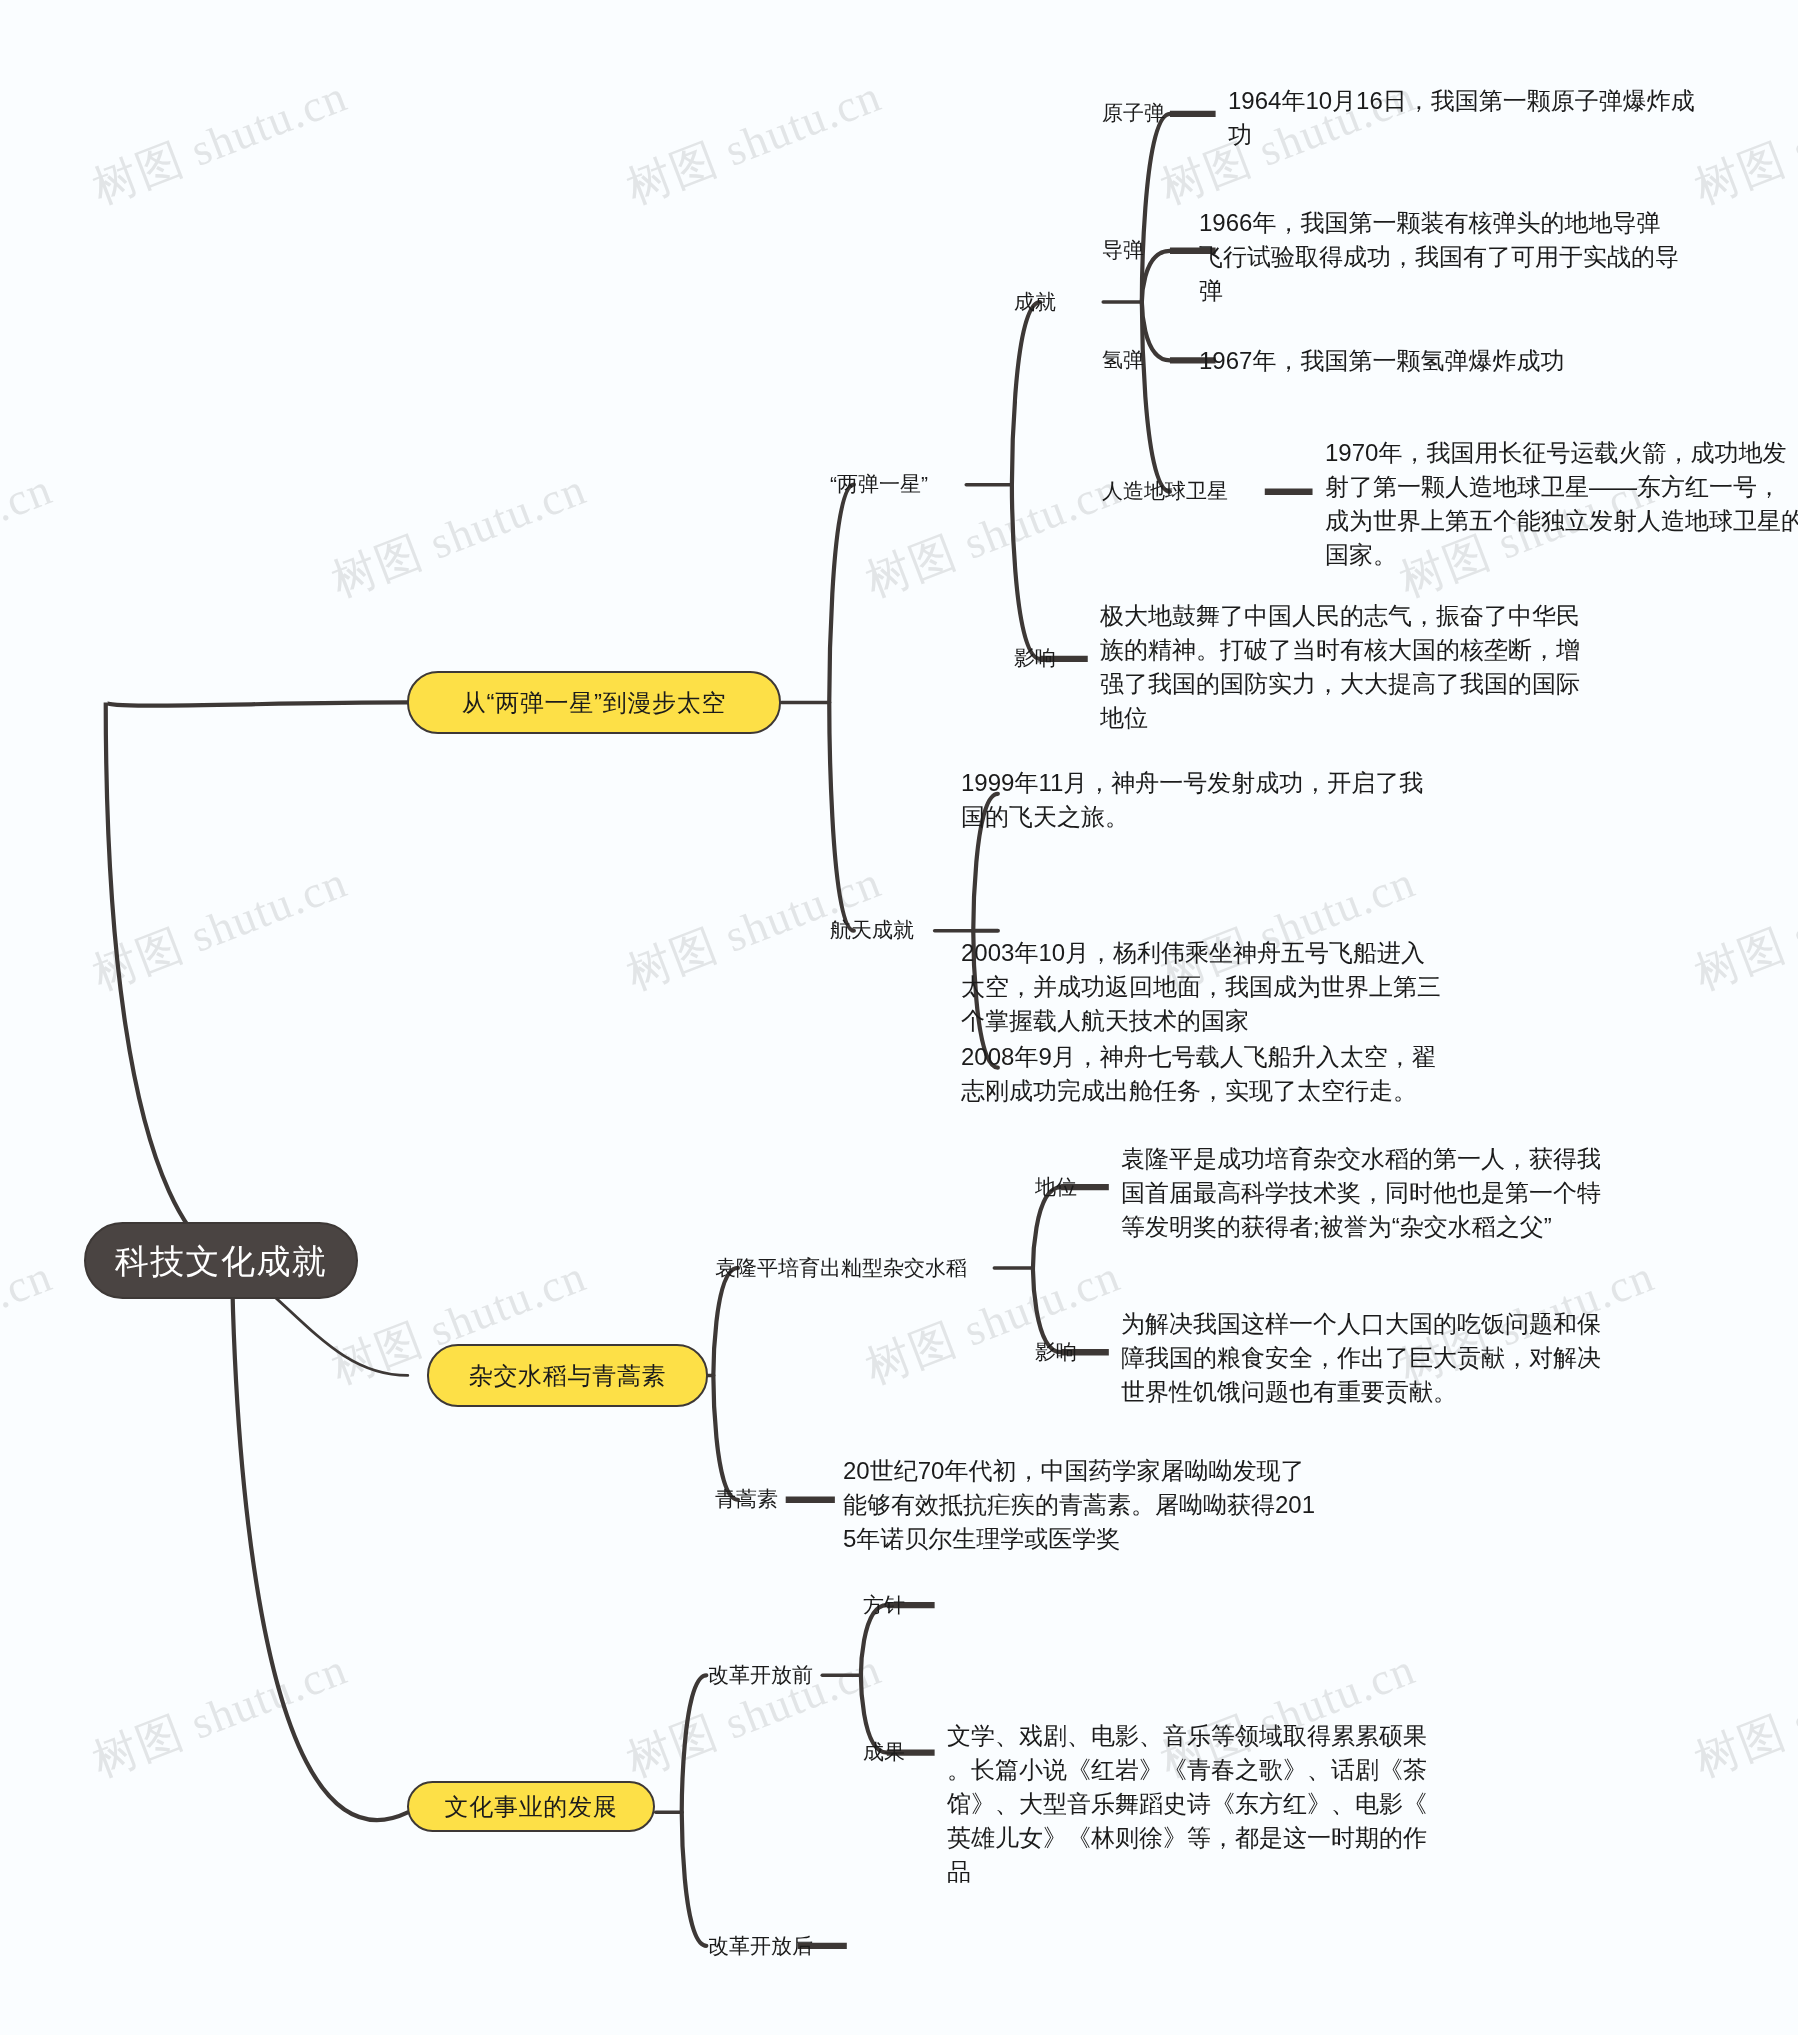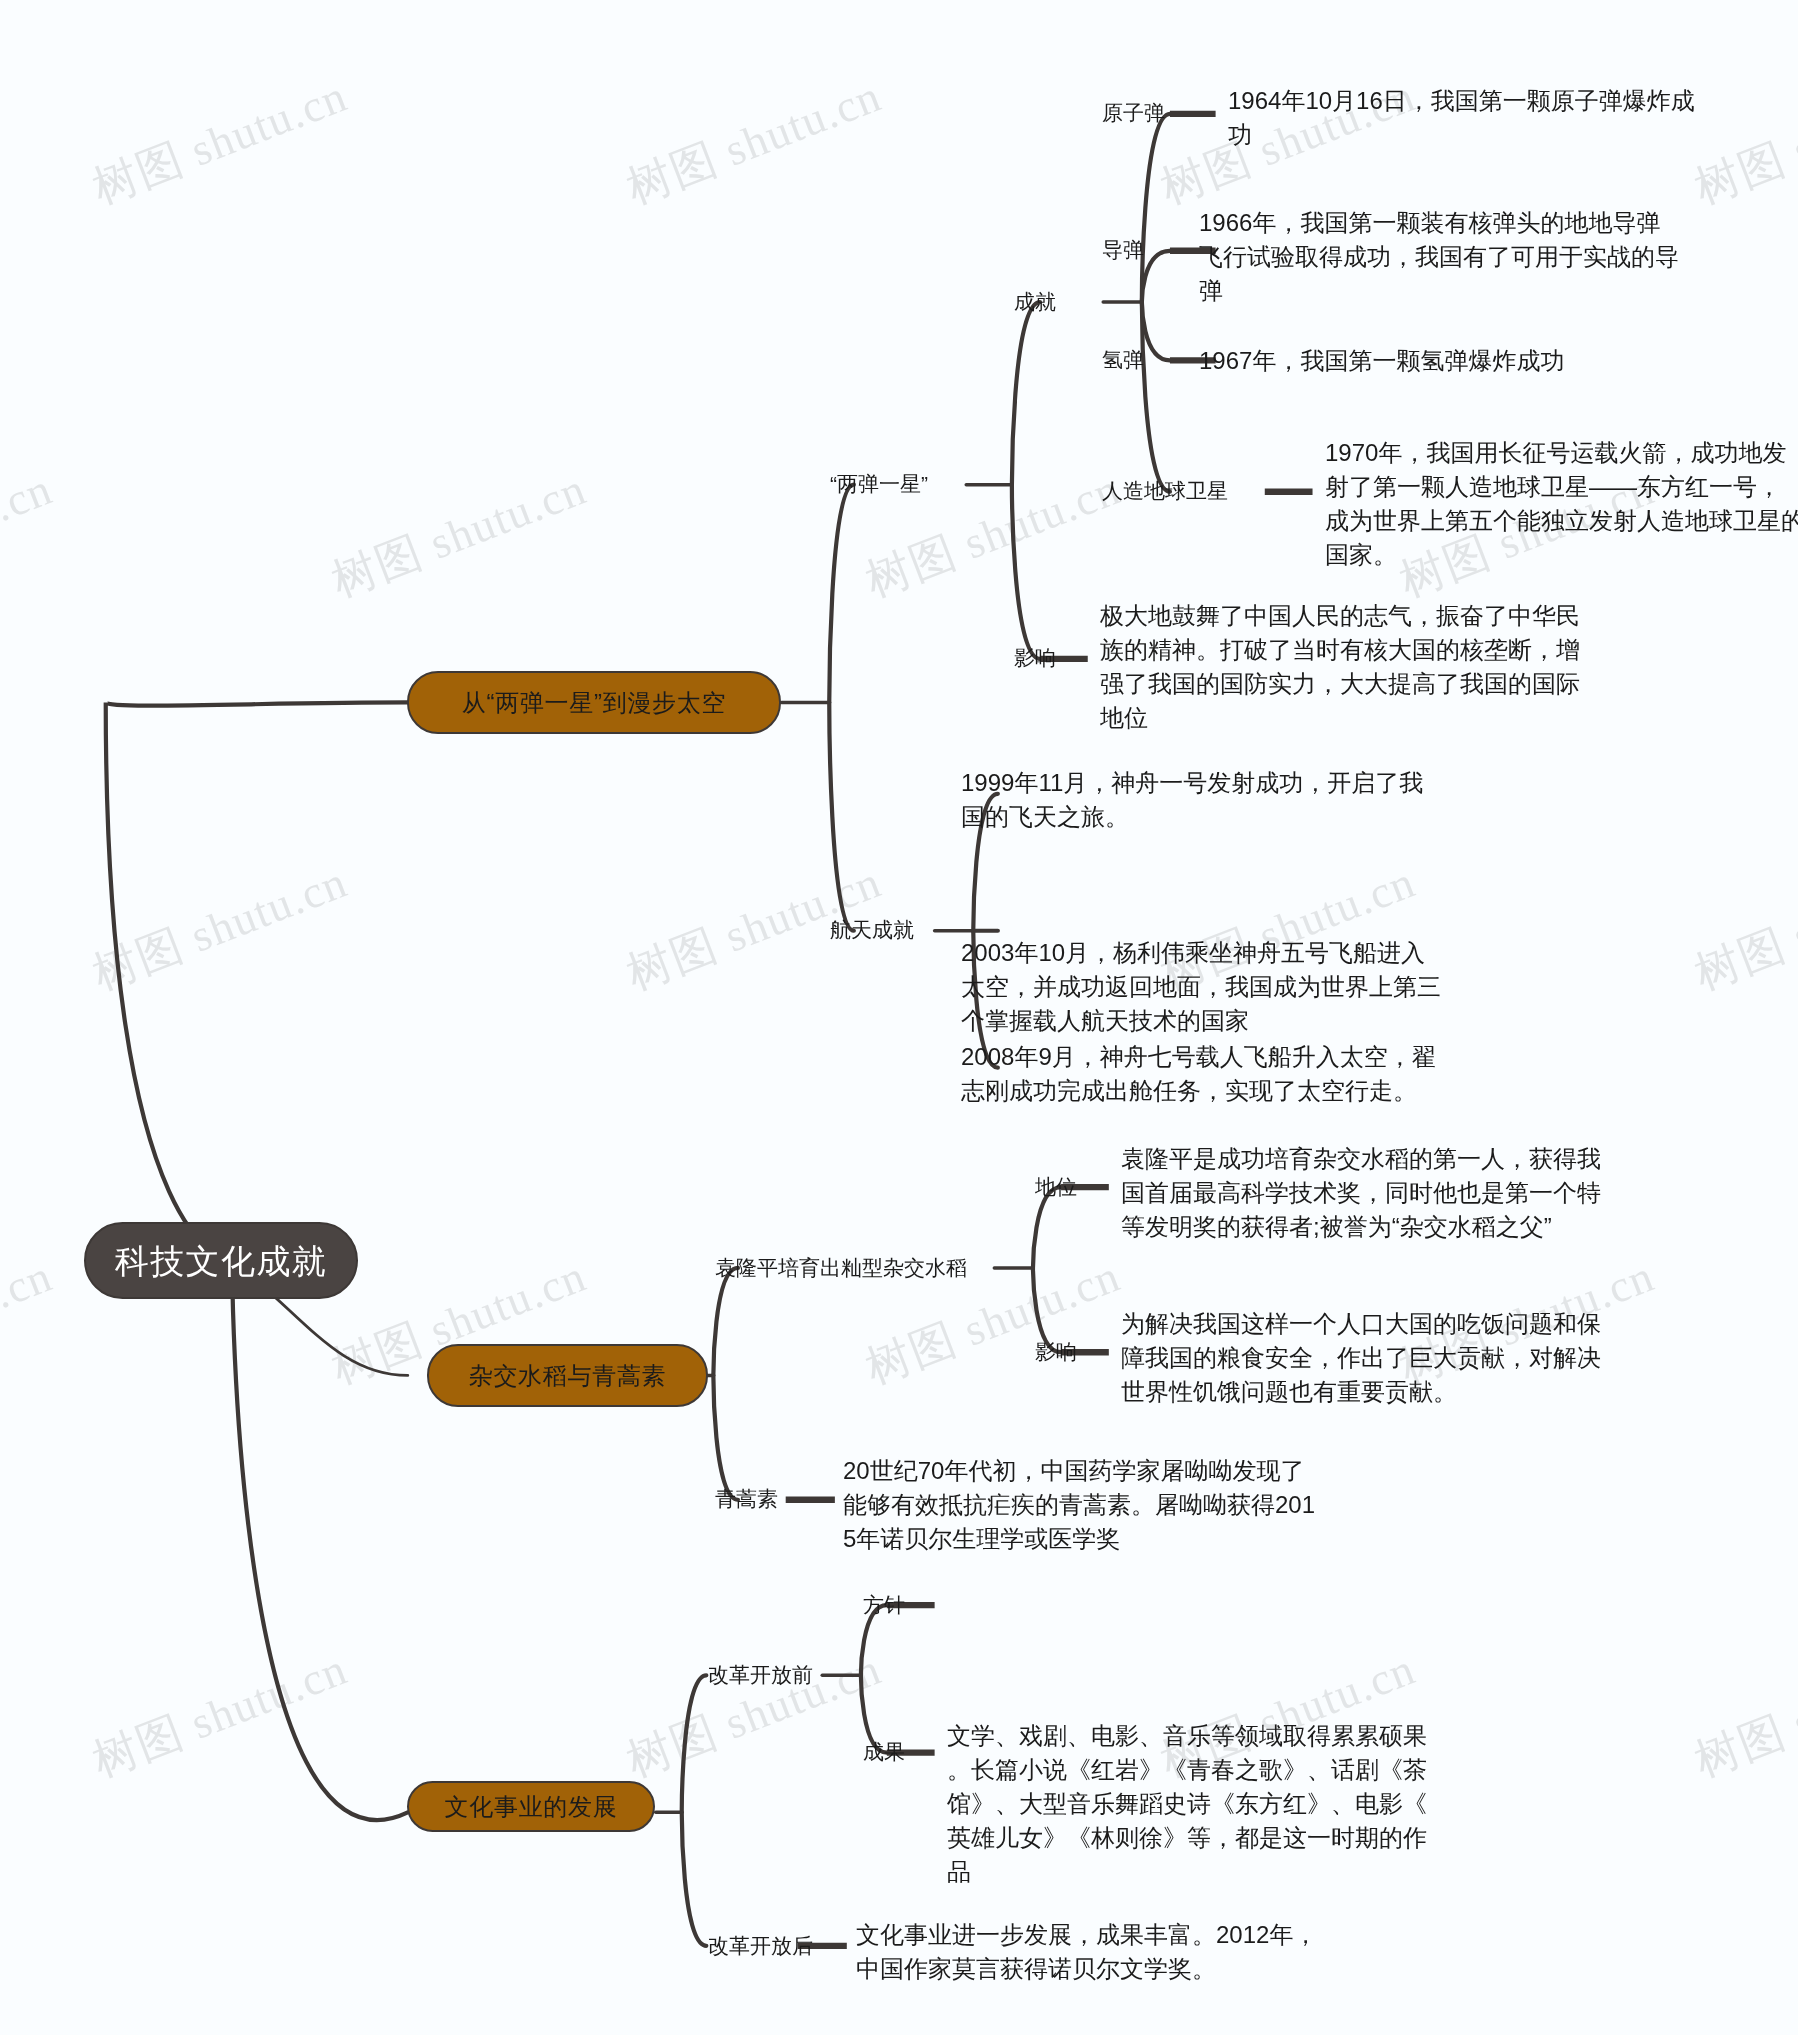--- a/index.html
+++ b/index.html
@@ -28,21 +28,21 @@
     background:#4a4442;
     border:2.1px solid #3d3836;
     border-radius:42px;
     color:#ffffff;
     font-size:34px;
     line-height:1;
     display:flex;align-items:center;justify-content:center;
     letter-spacing:1.4px;
   }
   .branch{
-    background:#a16207;
+    background:#fde047;
     border:2.8px solid #3d3836;
     border-radius:31px;
     color:#1b1b1b;
     font-size:24px;
     line-height:1;
     display:flex;align-items:center;justify-content:center;
     letter-spacing:0.7px;
   }
   .sub{
     color:#1b1b1b;
@@ -305,21 +305,15 @@
   <div class="node leaf" style="left: 947px; top: 1719px; width: 492px; margin-top: 0px;">
     <span>
         <div>文学、戏剧、电影、音乐等领域取得累累硕果</div>
         <div>。长篇小说《红岩》《青春之歌》、话剧《茶</div>
         <div>馆》、大型音乐舞蹈史诗《东方红》、电影《</div>
         <div>英雄儿女》《林则徐》等，都是这一时期的作</div>
         <div>品</div>
       </span>
   </div>
 
-  <div class="node leaf" style="left: 856px; top: 1918px; width: 492px; margin-top: 0px;">
-    <span>
-        <div>文化事业进一步发展，成果丰富。2012年，</div>
-        <div>中国作家莫言获得诺贝尔文学奖。</div>
-      </span>
-  </div>
 
 </div>
 
 
 </body></html>

